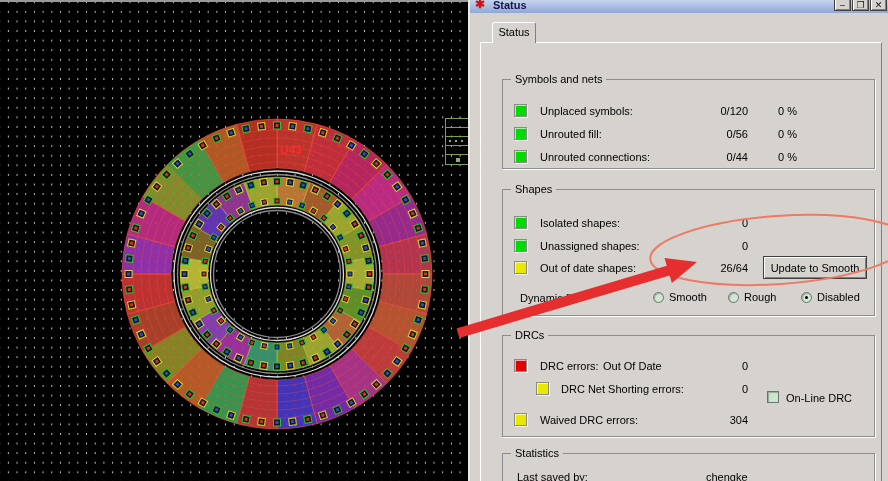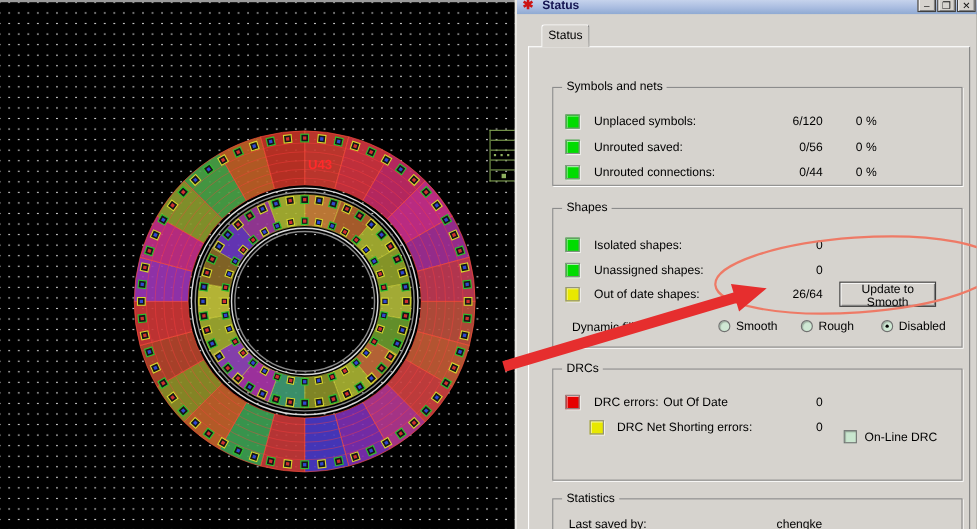--- a/index.html
+++ b/index.html
@@ -742,26 +742,26 @@
 
   <div id="dlgbody">
     <div id="tab-status">Status</div>
     <div id="tabpage"></div>
 
     <div class="grp" id="grp-symbols">
       <span class="grp-title">Symbols and nets</span>
       <div class="srow" style="top:24px">
         <span class="swatch" style="left: 11px; background: rgb(0, 220, 0);"></span>
         <span class="lbl" style="left:37px">Unplaced symbols:</span>
-        <span class="val">6/120</span>
+        <span class="val">0/120</span>
         <span class="pct">0 %</span>
       </div>
       <div class="srow" style="top:47px">
         <span class="swatch" style="left: 11px; background: rgb(0, 220, 0);"></span>
-        <span class="lbl" style="left:37px">Unrouted saved:</span>
+        <span class="lbl" style="left:37px">Unrouted fill:</span>
         <span class="val">0/56</span>
         <span class="pct">0 %</span>
       </div>
       <div class="srow" style="top:70px">
         <span class="swatch" style="left: 11px; background: rgb(0, 220, 0);"></span>
         <span class="lbl" style="left:37px">Unrouted connections:</span>
         <span class="val">0/44</span>
         <span class="pct">0 %</span>
       </div>
     </div>
@@ -776,21 +776,21 @@
       <div class="srow" style="top:49px">
         <span class="swatch" style="left: 11px; background: rgb(0, 220, 0);"></span>
         <span class="lbl" style="left:37px">Unassigned shapes:</span>
         <span class="val">0</span>
       </div>
       <div class="srow" style="top:71px">
         <span class="swatch" style="left: 11px; background: rgb(232, 232, 0);"></span>
         <span class="lbl" style="left:37px">Out of date shapes:</span>
         <span class="val">26/64</span>
       </div>
-      <button class="btn" style="left:260px; top:66px; width:88px; height:23px">Update to Smooth</button>
+      <button class="btn" style="left:260px; top:66px; width:104px; height:23px">Update to Smooth</button>
       <div class="srow" style="top:101px">
         <span class="lbl" style="left:17px">Dynamic fill:</span>
         <span class="radio-opt" style="left:150px">
           <span class="radio"></span><span class="radio-label">Smooth</span>
         </span>
         <span class="radio-opt" style="left:225px">
           <span class="radio"></span><span class="radio-label">Rough</span>
         </span>
         <span class="radio-opt" style="left:298px">
           <span class="radio checked"></span><span class="radio-label">Disabled</span>
@@ -806,20 +806,25 @@
         <span class="lbl" style="left:100px">Out Of Date</span>
         <span class="val">0</span>
       </div>
       <div class="srow" style="top:46px">
         <span class="swatch" style="left: 33px; background: rgb(232, 232, 0);"></span>
         <span class="lbl" style="left:58px">DRC Net Shorting errors:</span>
         <span class="val">0</span>
       </div>
       <span class="checkbox" style="left:264px; top:55px"></span>
       <span class="lbl" style="left:283px; top:56px; position:absolute">On-Line DRC</span>
+      <div class="srow" style="top:77px">
+        <span class="swatch" style="left: 11px; background: rgb(232, 232, 0);"></span>
+        <span class="lbl" style="left:37px">Waived DRC errors:</span>
+        <span class="val">304</span>
+      </div>
     </div>
 
     <div class="grp" id="grp-stats">
       <span class="grp-title">Statistics</span>
       <div class="srow" style="top:16px">
         <span class="lbl" style="left:14px">Last saved by:</span>
         <span class="lbl" style="left:203px">chengke</span>
       </div>
 
     </div>

